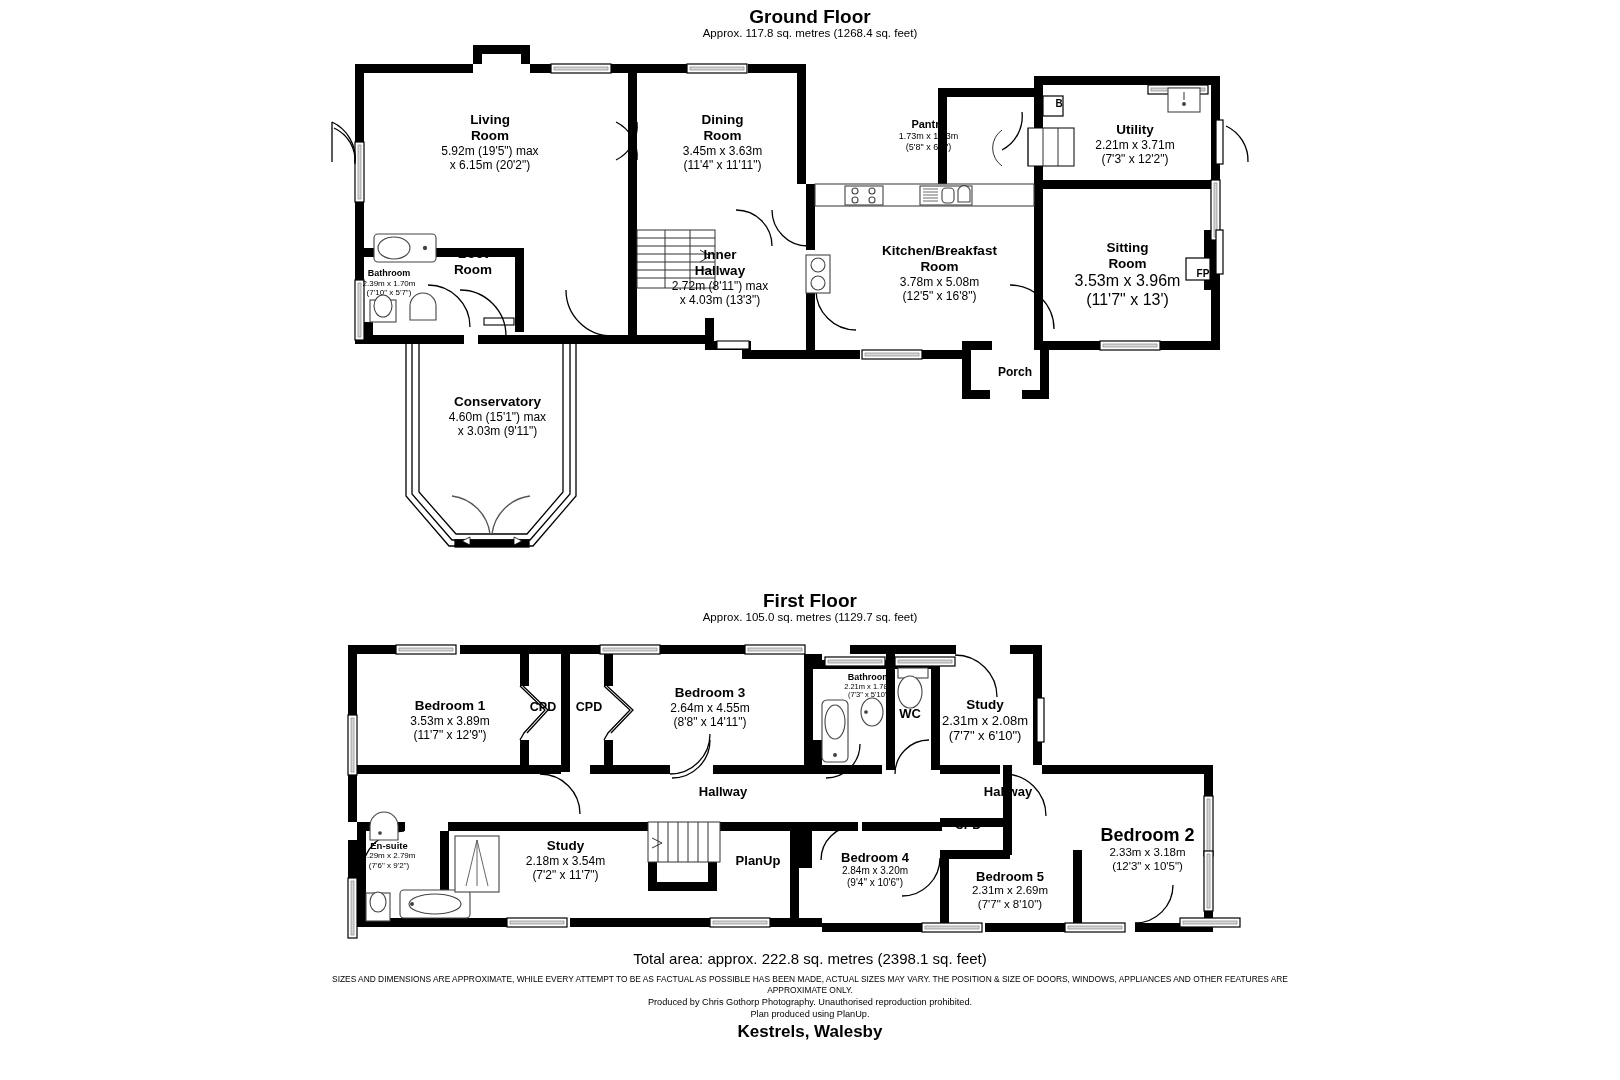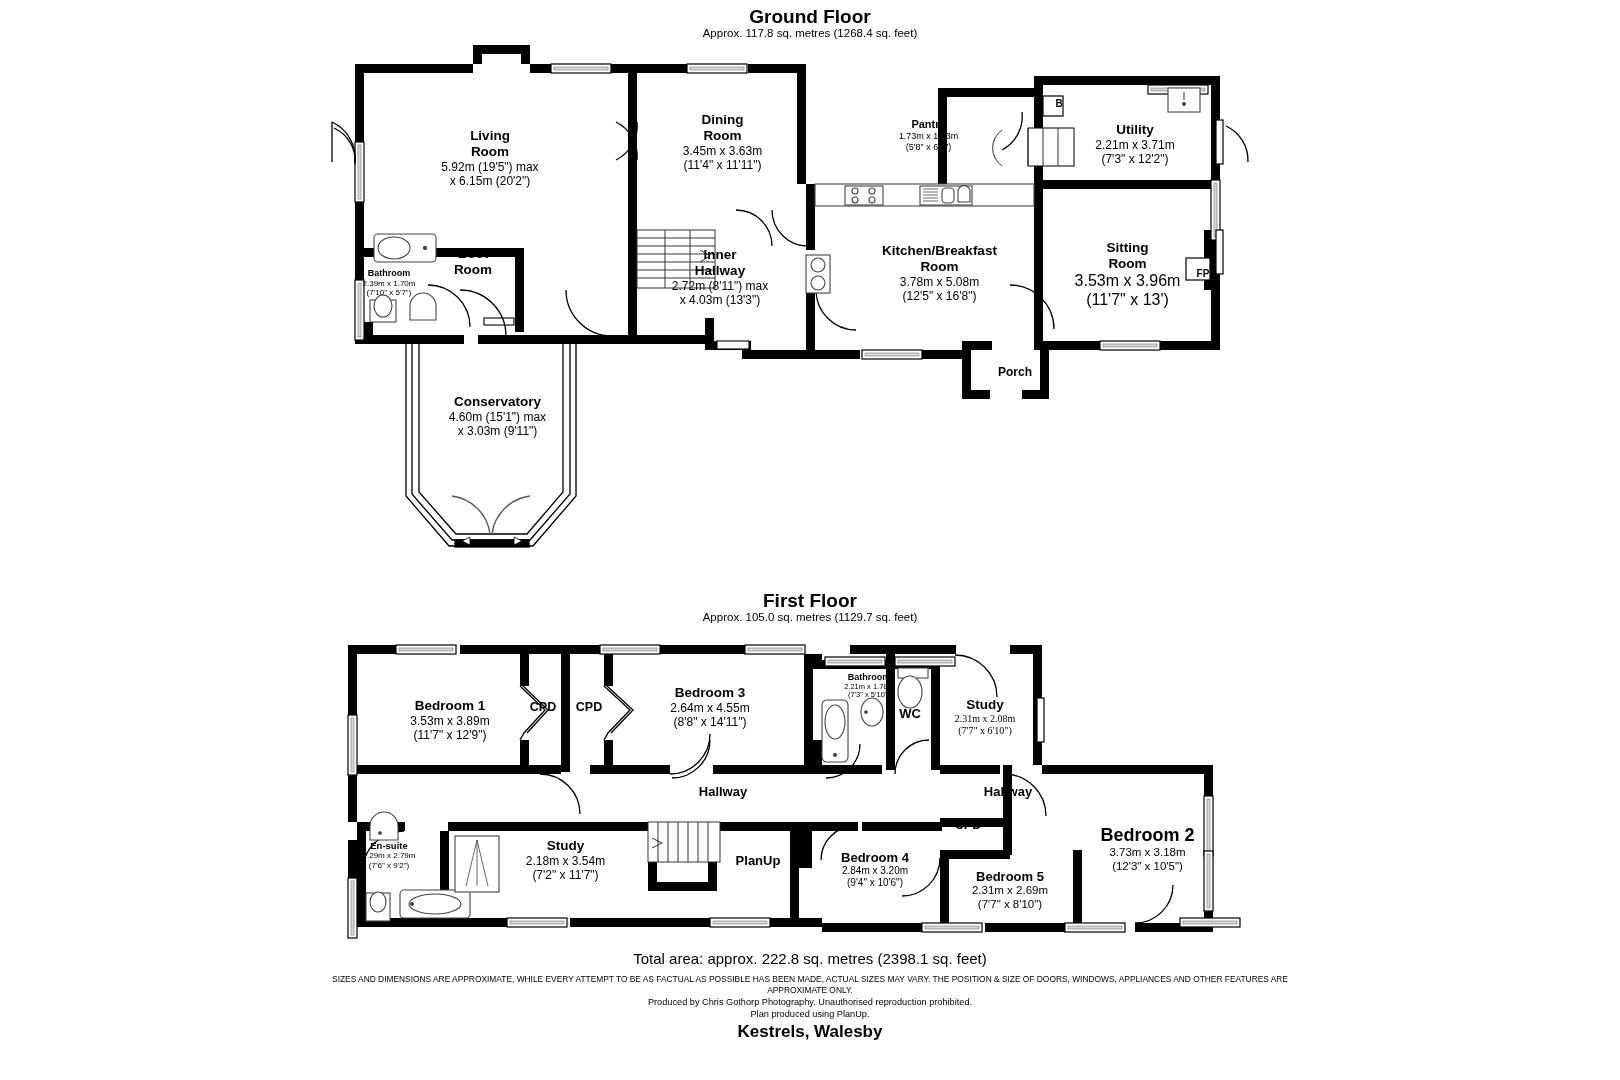--- a/index.html
+++ b/index.html
@@ -363,21 +363,21 @@
   </g>
 </svg>
 
 <div class="ttl" id="gf-title">Ground Floor</div>
 <div class="sub" id="gf-sub">Approx. 117.8 sq. metres (1268.4 sq. feet)</div>
 
 <div class="ttl" id="ff-title">First Floor</div>
 <div class="sub" id="ff-sub">Approx. 105.0 sq. metres (1129.7 sq. feet)</div>
 
 <div id="room-labels">
-    <div class="lbl" style="left: 420px; top: 112px; width: 140px; margin-top: 16px;"><div class="rm-name" style="font-size: 13.5px;">Living
+    <div class="lbl" style="left: 420px; top: 112px; width: 140px;"><div class="rm-name" style="font-size: 13.5px;">Living
 Room</div><div style="font-size: 12px;">5.92m (19'5") max
 x 6.15m (20'2")</div></div>
     <div class="lbl" style="left: 655px; top: 112px; width: 135px;"><div class="rm-name" style="font-size: 13.5px;">Dining
 Room</div><div style="font-size: 12px;">3.45m x 3.63m
 (11'4" x 11'11")</div></div>
     <div class="lbl" style="left: 343px; top: 268px; width: 92px;"><div class="rm-name" style="font-size: 9px;">Bathroom</div><div style="font-size: 8px;">2.39m x 1.70m
 (7'10" x 5'7")</div></div>
     <div class="lbl" style="left: 428px; top: 246px; width: 90px;"><div class="rm-name" style="font-size: 13.5px;">Boot
 Room</div></div>
     <div class="lbl" style="left: 650px; top: 247px; width: 140px;"><div class="rm-name" style="font-size: 13.5px;">Inner
@@ -398,35 +398,35 @@
 x 3.03m (9'11")</div></div>
     <div class="lbl" style="left: 385px; top: 698px; width: 130px;"><div class="rm-name" style="font-size: 13.5px;">Bedroom 1</div><div style="font-size: 12px;">3.53m x 3.89m
 (11'7" x 12'9")</div></div>
     <div class="lbl" style="left: 522px; top: 700px; width: 42px;"><div class="rm-name" style="font-size: 12.5px;">CPD</div></div>
     <div class="lbl" style="left: 568px; top: 700px; width: 42px;"><div class="rm-name" style="font-size: 12.5px;">CPD</div></div>
     <div class="lbl" style="left: 645px; top: 685px; width: 130px;"><div class="rm-name" style="font-size: 13.5px;">Bedroom 3</div><div style="font-size: 12px;">2.64m x 4.55m
 (8'8" x 14'11")</div></div>
     <div class="lbl" style="left: 825px; top: 672px; width: 88px;"><div class="rm-name" style="font-size: 9px;">Bathroom</div><div style="font-size: 7.5px;">2.21m x 1.78m
 (7'3" x 5'10")</div></div>
     <div class="lbl" style="left: 890px; top: 706px; width: 40px;"><div class="rm-name" style="font-size: 13px;">WC</div></div>
-    <div class="lbl" style="left: 930px; top: 697px; width: 110px;"><div class="rm-name" style="font-size: 13.5px;">Study</div><div style="font-size: 10px; font-family: Liberation Serif, serif;">2.31m x 2.08m
+    <div class="lbl" style="left: 930px; top: 697px; width: 110px;"><div class="rm-name" style="font-size: 13.5px;">Study</div><div style="font-size: 13px;">2.31m x 2.08m
 (7'7" x 6'10")</div></div>
     <div class="lbl" style="left: 343px; top: 840px; width: 92px;"><div class="rm-name" style="font-size: 9.5px;">En-suite</div><div style="font-size: 8px;">2.29m x 2.79m
 (7'6" x 9'2")</div></div>
     <div class="lbl" style="left: 508px; top: 838px; width: 115px;"><div class="rm-name" style="font-size: 13.5px;">Study</div><div style="font-size: 12px;">2.18m x 3.54m
 (7'2" x 11'7")</div></div>
     <div class="lbl" style="left: 683px; top: 784px; width: 80px;"><div class="rm-name" style="font-size: 13px;">Hallway</div></div>
     <div class="lbl" style="left: 968px; top: 784px; width: 80px;"><div class="rm-name" style="font-size: 13px;">Hallway</div></div>
     <div class="lbl" style="left: 718px; top: 853px; width: 80px;"><div class="rm-name" style="font-size: 13px;">PlanUp</div></div>
     <div class="lbl" style="left: 938px; top: 818px; width: 60px;"><div class="rm-name" style="font-size: 12.5px;">CPD</div></div>
     <div class="lbl" style="left: 815px; top: 850px; width: 120px;"><div class="rm-name" style="font-size: 13px;">Bedroom 4</div><div style="font-size: 10px;">2.84m x 3.20m
 (9'4" x 10'6")</div></div>
     <div class="lbl" style="left: 950px; top: 869px; width: 120px;"><div class="rm-name" style="font-size: 13px;">Bedroom 5</div><div style="font-size: 11.5px;">2.31m x 2.69m
 (7'7" x 8'10")</div></div>
-    <div class="lbl" style="left: 1085px; top: 825px; width: 125px;"><div class="rm-name" style="font-size: 18px;">Bedroom 2</div><div style="font-size: 11.5px;">3.73m x 3.18m
+    <div class="lbl" style="left: 1085px; top: 825px; width: 125px;"><div class="rm-name" style="font-size: 18px;">Bedroom 2</div><div style="font-size: 11.5px;">2.33m x 3.18m
 (12'3" x 10'5")</div></div>
     <div class="lbl" style="left: 1048px; top: 98px; width: 22px; font-size: 10px; font-weight: bold;">B</div>
     <div class="lbl" style="left: 1192px; top: 268px; width: 22px; font-size: 10px; font-weight: bold;">FP</div>
   </div>
 
 <div id="total">Total area: approx. 222.8 sq. metres (2398.1 sq. feet)</div>
 <div id="disc1">SIZES AND DIMENSIONS ARE APPROXIMATE, WHILE EVERY ATTEMPT TO BE AS FACTUAL AS POSSIBLE HAS BEEN MADE, ACTUAL SIZES MAY VARY. THE POSITION &amp; SIZE OF DOORS, WINDOWS, APPLIANCES AND OTHER FEATURES ARE APPROXIMATE ONLY.</div>
 <div id="disc2">Produced by Chris Gothorp Photography. Unauthorised reproduction prohibited.</div>
 <div id="disc3">Plan produced using PlanUp.</div>
 <div id="bottom-title">Kestrels, Walesby</div>

